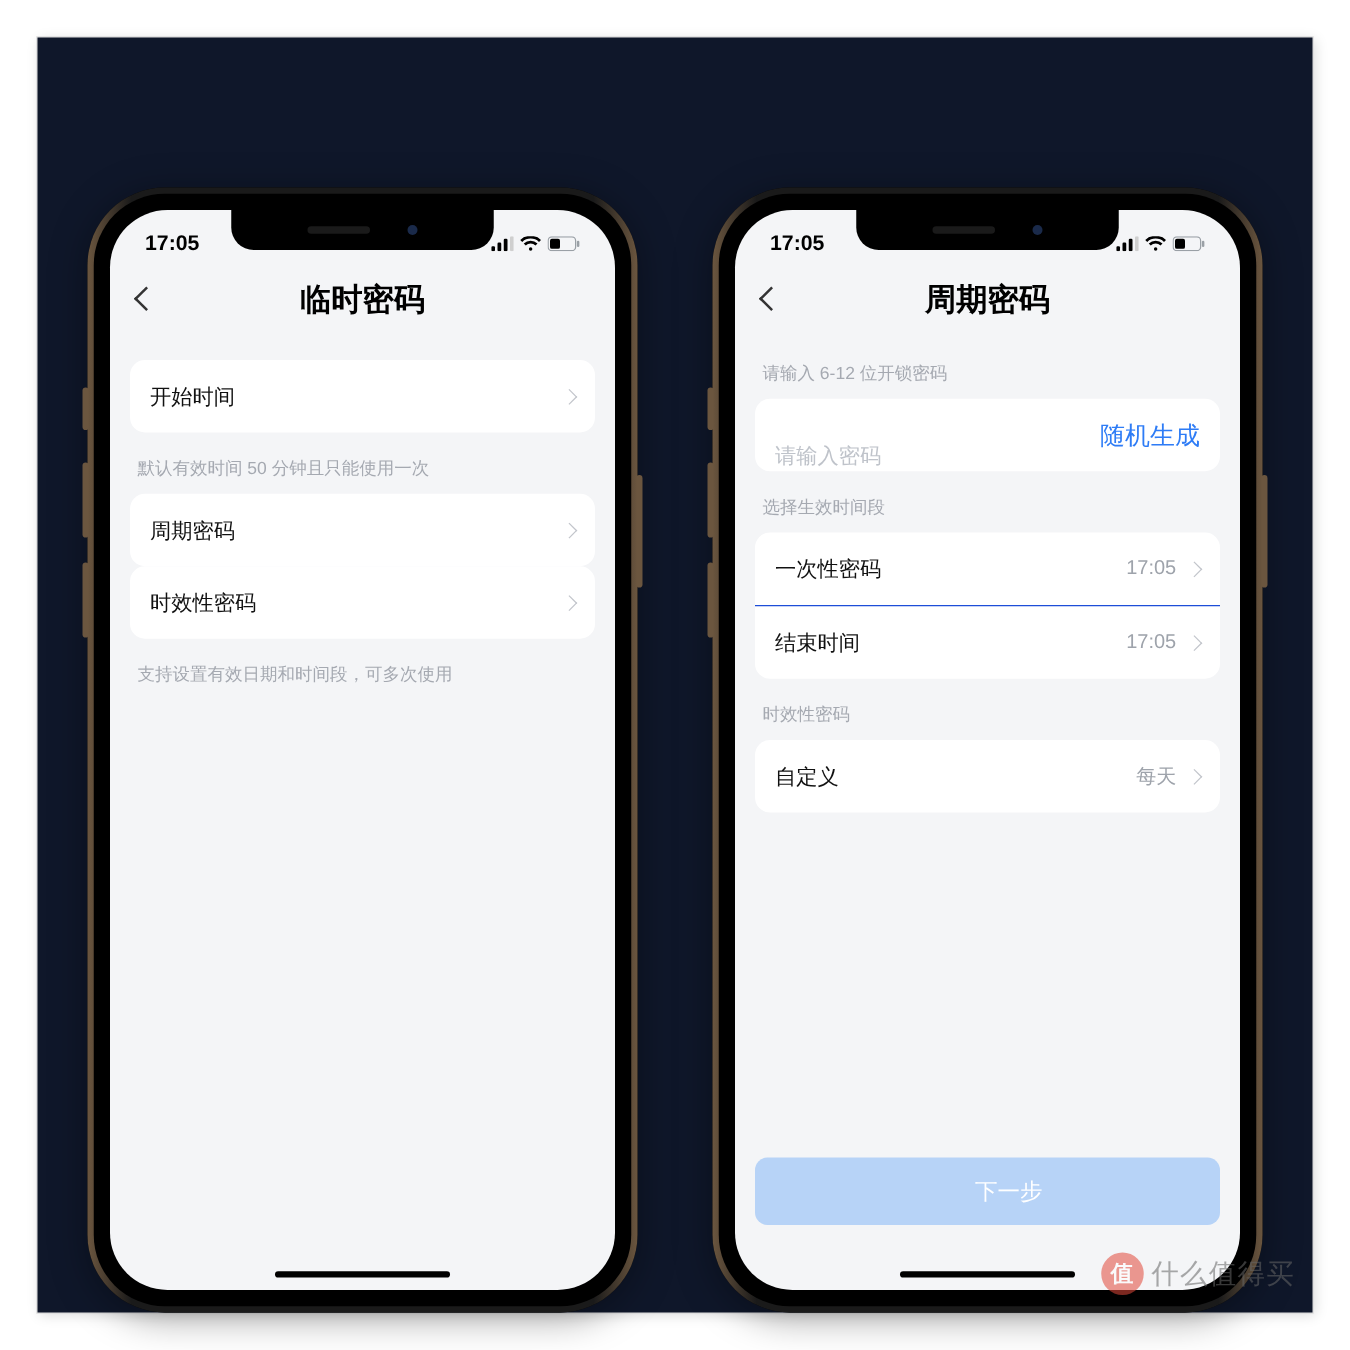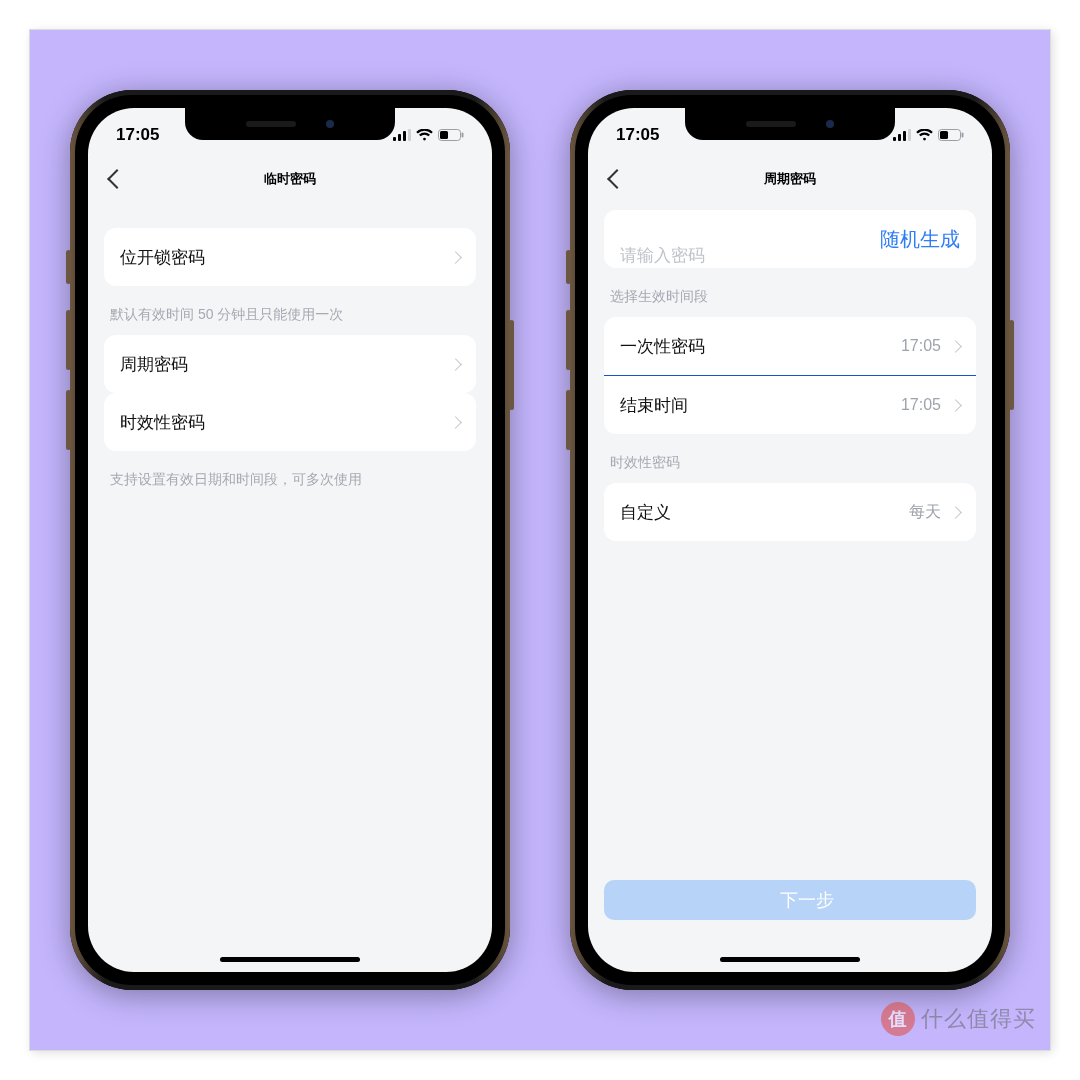--- a/index.html
+++ b/index.html
@@ -11,25 +11,25 @@
     font-family: -apple-system, "Helvetica Neue", Arial, sans-serif;
     -webkit-font-smoothing: antialiased;
   }
 
   .canvas {
     position: relative;
     box-sizing: border-box;
     margin: 30px;
     width: 1020px;
     height: 1020px;
-    background: #c4b5fd;
+    background: #0f172a;
     box-shadow: 0 0 0 1px #dcdcdc, 2px 2px 10px rgba(0,0,0,.15);
     display: flex;
     justify-content: center;
-    align-items: flex-start;
+    align-items: flex-end;
     gap: 60px;
     padding-top: 60px;
   }
 
   
   .watermark {
     position: absolute;
     right: 14px;
     bottom: 14px;
     display: flex;
@@ -152,21 +152,21 @@
     justify-content: center;
   }
   .navbar .back {
     position: absolute;
     left: 14px; top: 50%;
     transform: translateY(-50%);
     width: 30px; height: 30px;
     display: flex; align-items: center; justify-content: center;
   }
   .navbar .title {
-    font-size: 13px;
+    font-size: 25px;
     font-weight: 600;
     color: #000;
   }
   .chevron-left {
     width: 12px; height: 12px;
     border-left: 2.2px solid #333;
     border-bottom: 2.2px solid #333;
     transform: rotate(45deg);
   }
   .chevron-right {
@@ -207,21 +207,21 @@
   .row .value {
     color: #9ea3ab;
     font-size: 16px;
     margin-right: 10px;
   }
   .row .placeholder { color: #bfc3ca; margin-top: 32px; }
   .row .link { color: #2e7cf6; font-size: 20px; }
 
   .primary-btn {
     margin: 0 16px;
-    height: 40px;
+    height: 54px;
     border-radius: 10px;
     background: #b7d3f7;
     color: #ffffff;
     font-size: 18px;
     display: flex;
     align-items: center;
     justify-content: center;
     position: absolute;
     left: 0; right: 0;
     bottom: 52px;
@@ -279,21 +279,21 @@
           <span class="chevron-left"></span>
         </div>
         <div class="title">临时密码</div>
       </div>
 
       <div class="content">
         <div style="height:18px"></div>
 
         <div class="card">
           <div class="row">
-            <span class="label">位开锁密码</span>
+            <span class="label">开始时间</span>
             <span class="chevron-right"></span>
           </div>
         </div>
         <div class="section-hint">默认有效时间 50 分钟且只能使用一次</div>
 
         <div class="card">
           <div class="row">
             <span class="label">周期密码</span>
             <span class="chevron-right"></span>
           </div>
@@ -353,20 +353,21 @@
       </div>
 
       <div class="navbar">
         <div class="back">
           <span class="chevron-left"></span>
         </div>
         <div class="title">周期密码</div>
       </div>
 
       <div class="content">
+        <div class="section-hint">请输入 6-12 位开锁密码</div>
 
         <div class="card">
           <div class="row">
             <span class="label placeholder">请输入密码</span>
             <span class="link">随机生成</span>
           </div>
         </div>
 
         <div class="section-hint">选择生效时间段</div>
 

